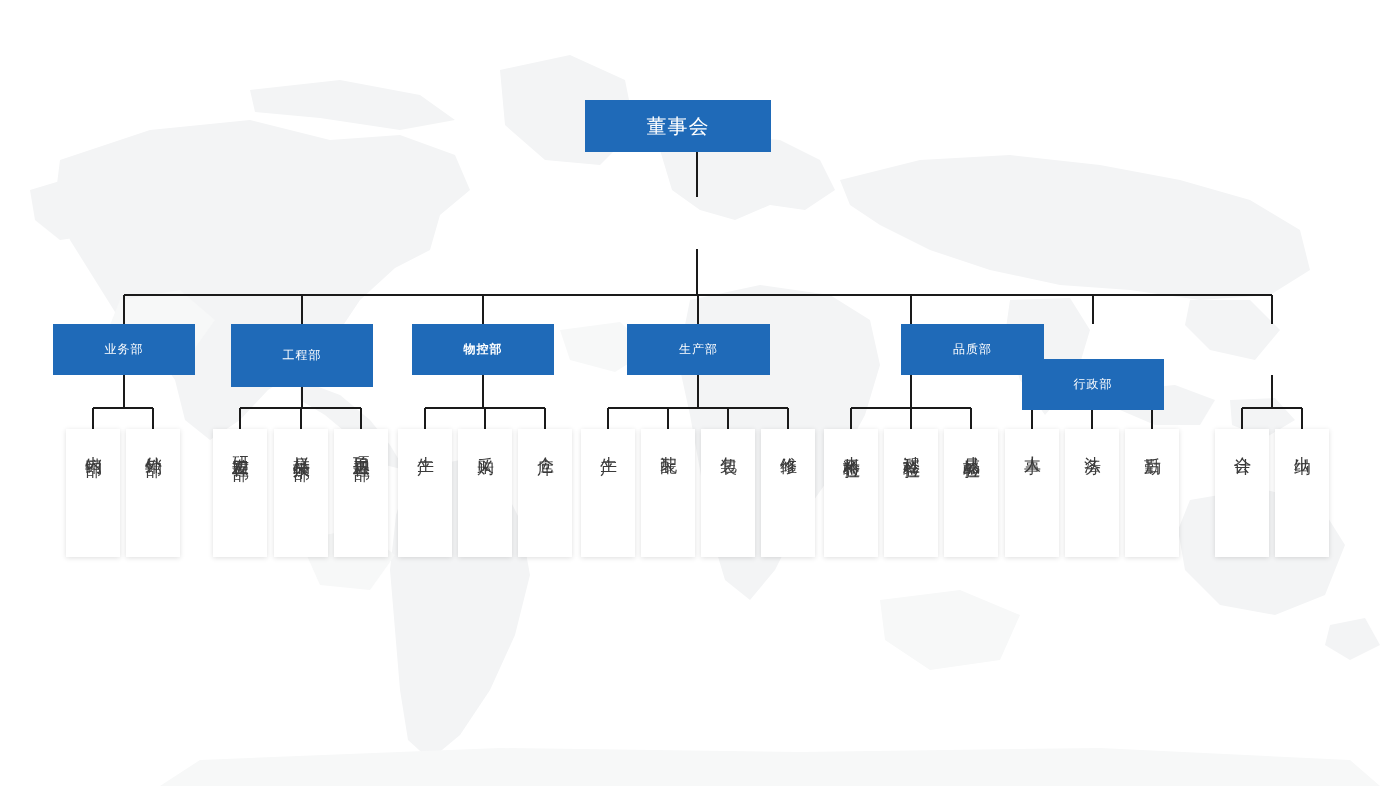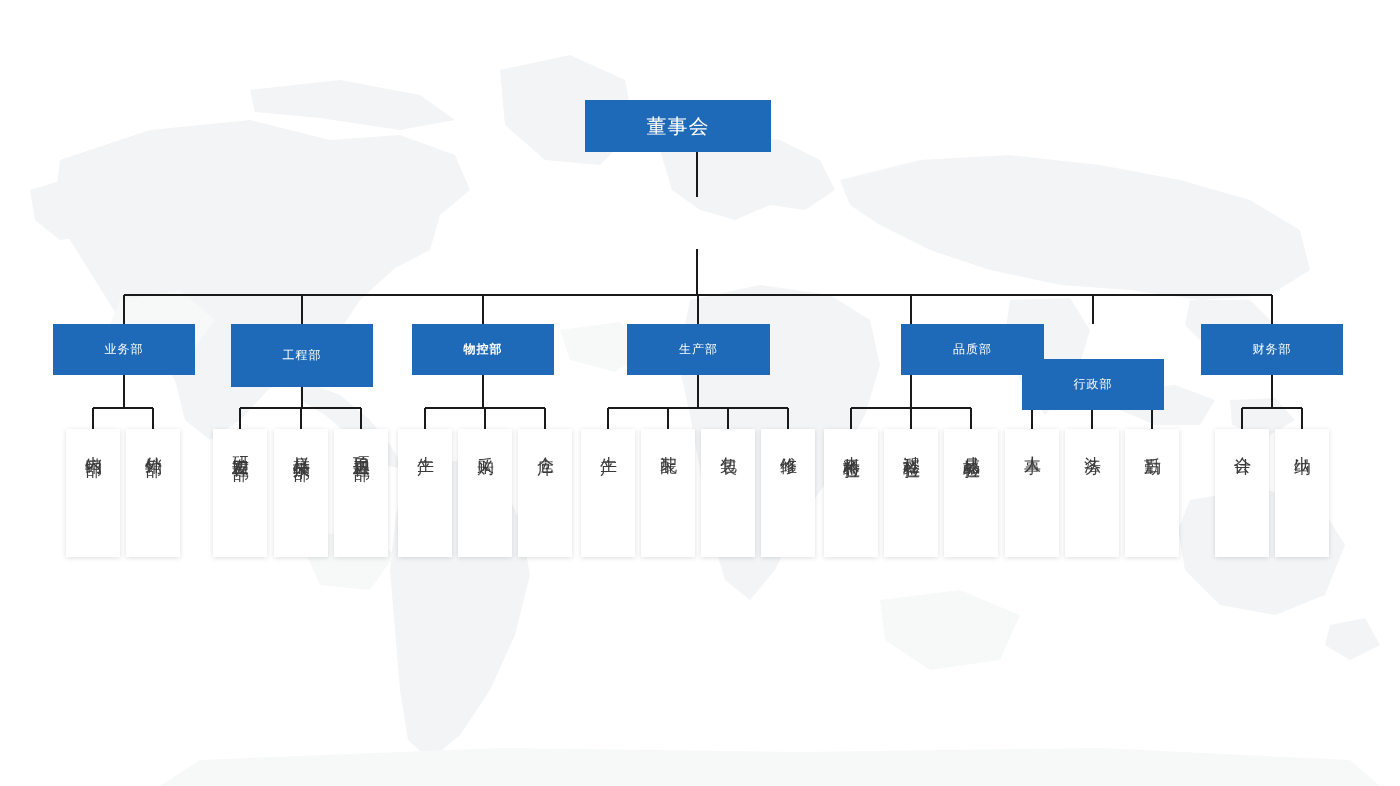--- a/index.html
+++ b/index.html
@@ -275,23 +275,20 @@
     <div class="sub-box" style="left:1005px;top:429px;width:54px;height:128px;">
       <span class="sub-label">人事</span>
     </div>
     <div class="sub-box" style="left:1065px;top:429px;width:54px;height:128px;">
       <span class="sub-label">法务</span>
     </div>
     <div class="sub-box" style="left:1125px;top:429px;width:54px;height:128px;">
       <span class="sub-label">后勤</span>
     </div>
 
-    <div class="dept-box" style="left:1201px;top:324px;width:142px;height:51px;">
-      <span>财务部</span>
-    </div>
     <div class="sub-box" style="left:1215px;top:429px;width:54px;height:128px;">
       <span class="sub-label">会计</span>
     </div>
     <div class="sub-box" style="left:1275px;top:429px;width:54px;height:128px;">
       <span class="sub-label">出纳</span>
     </div>
 
   </div>
 </div>
 

